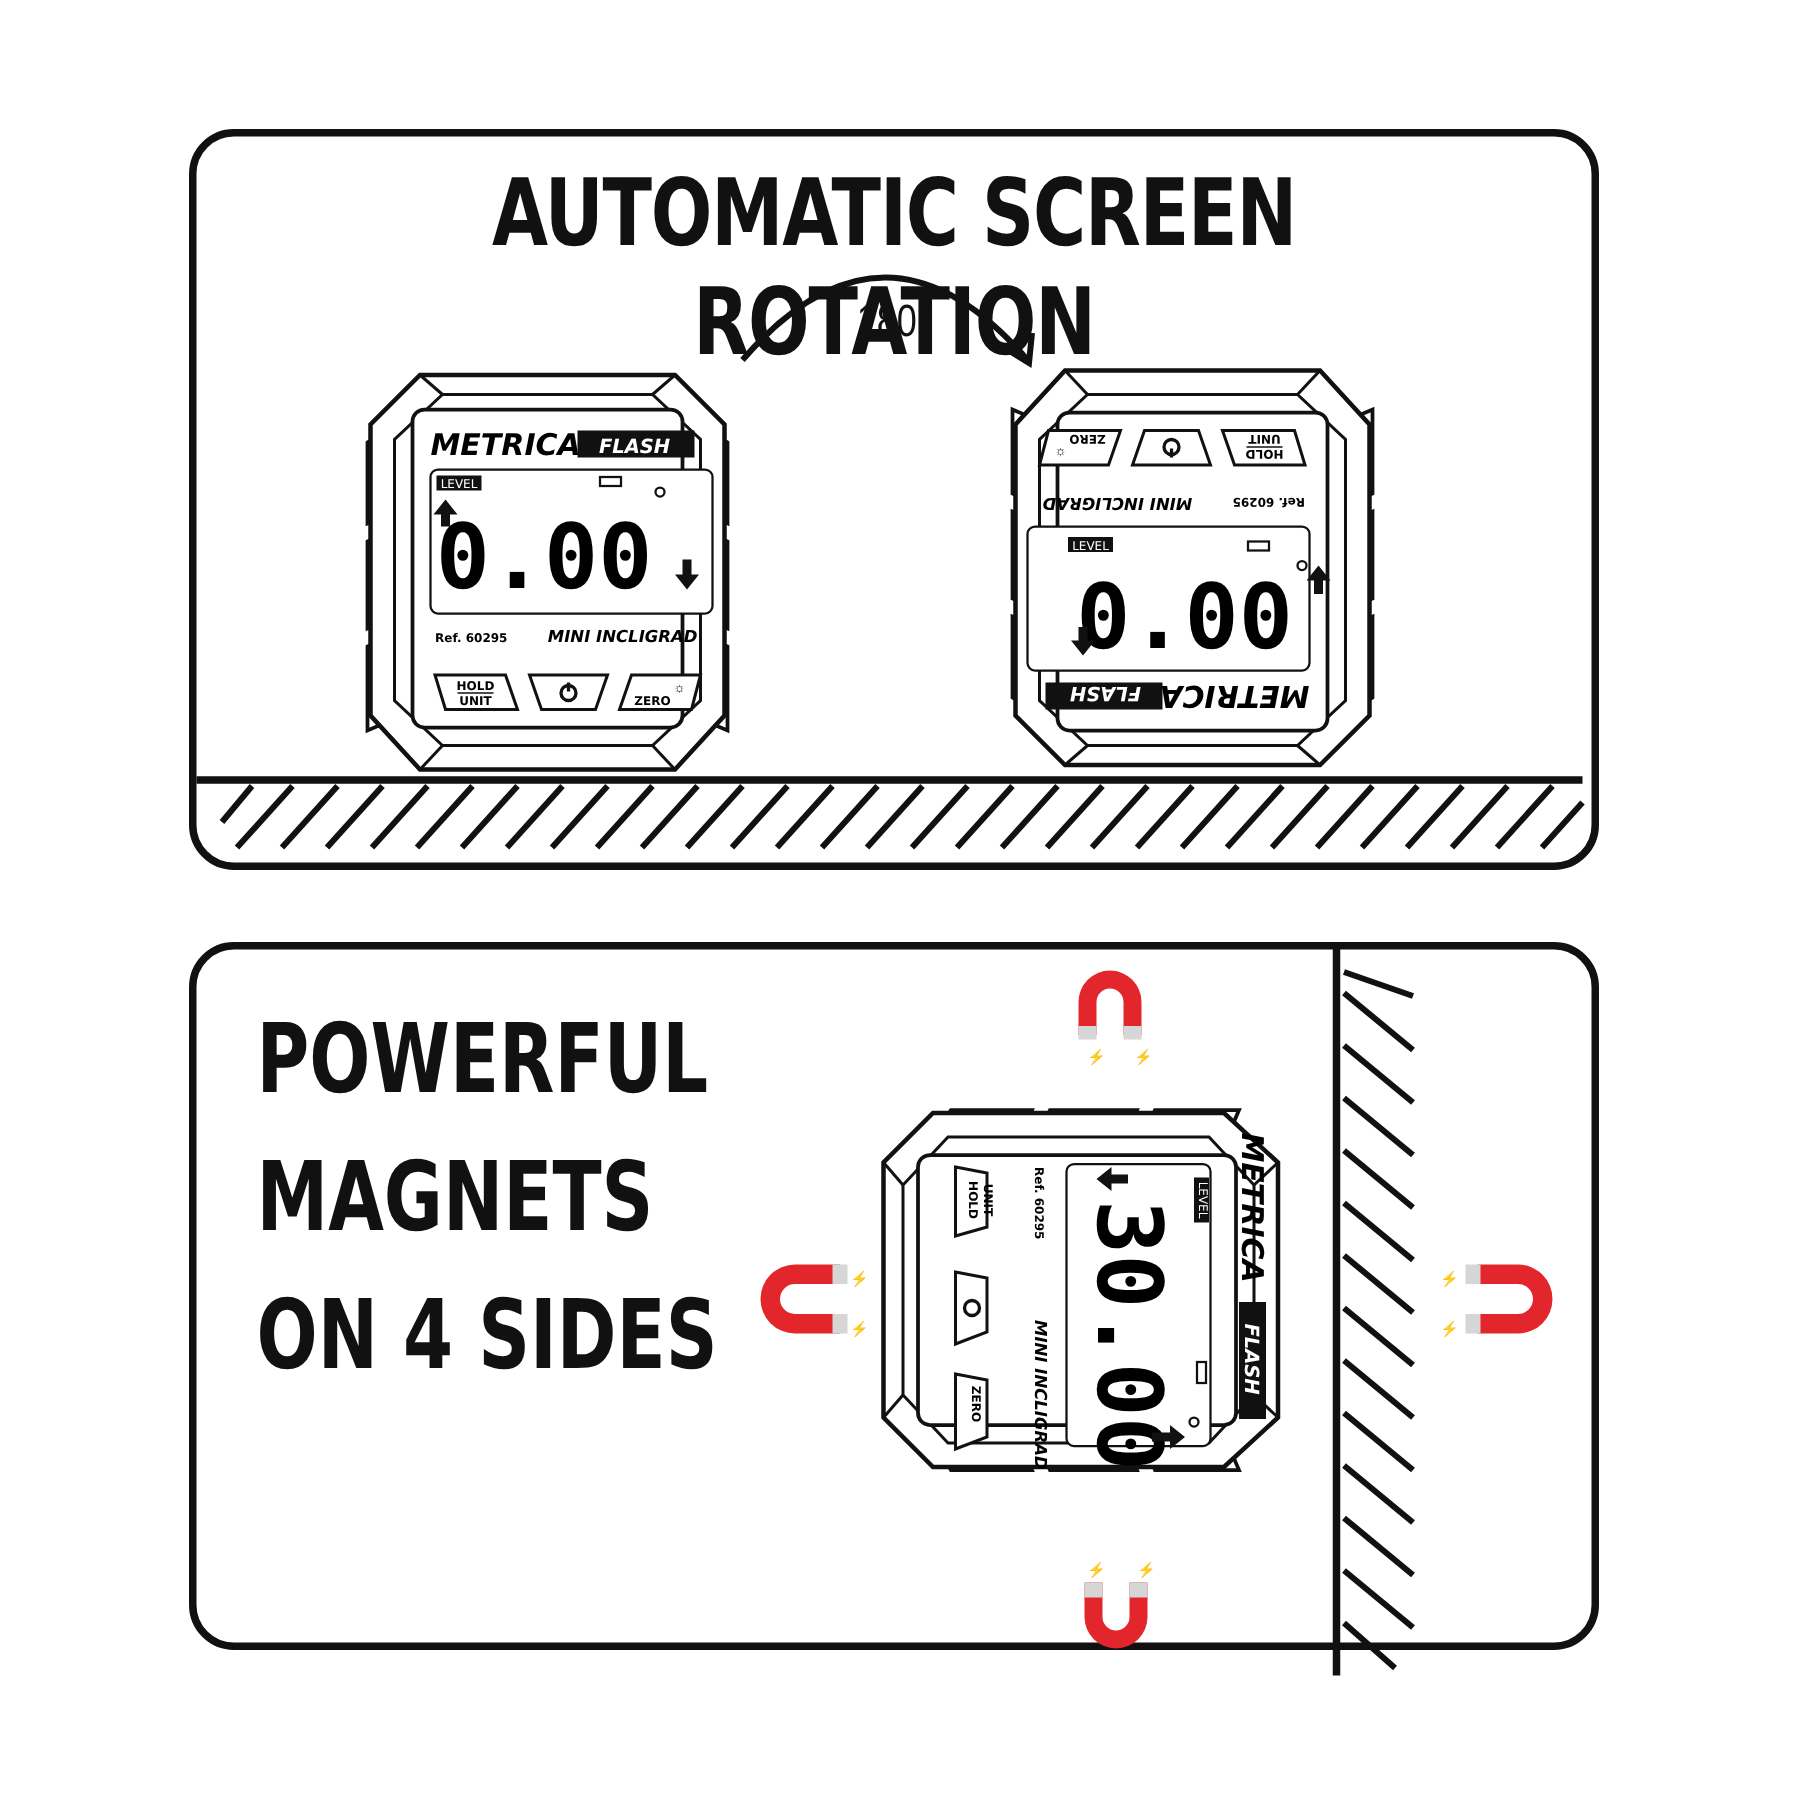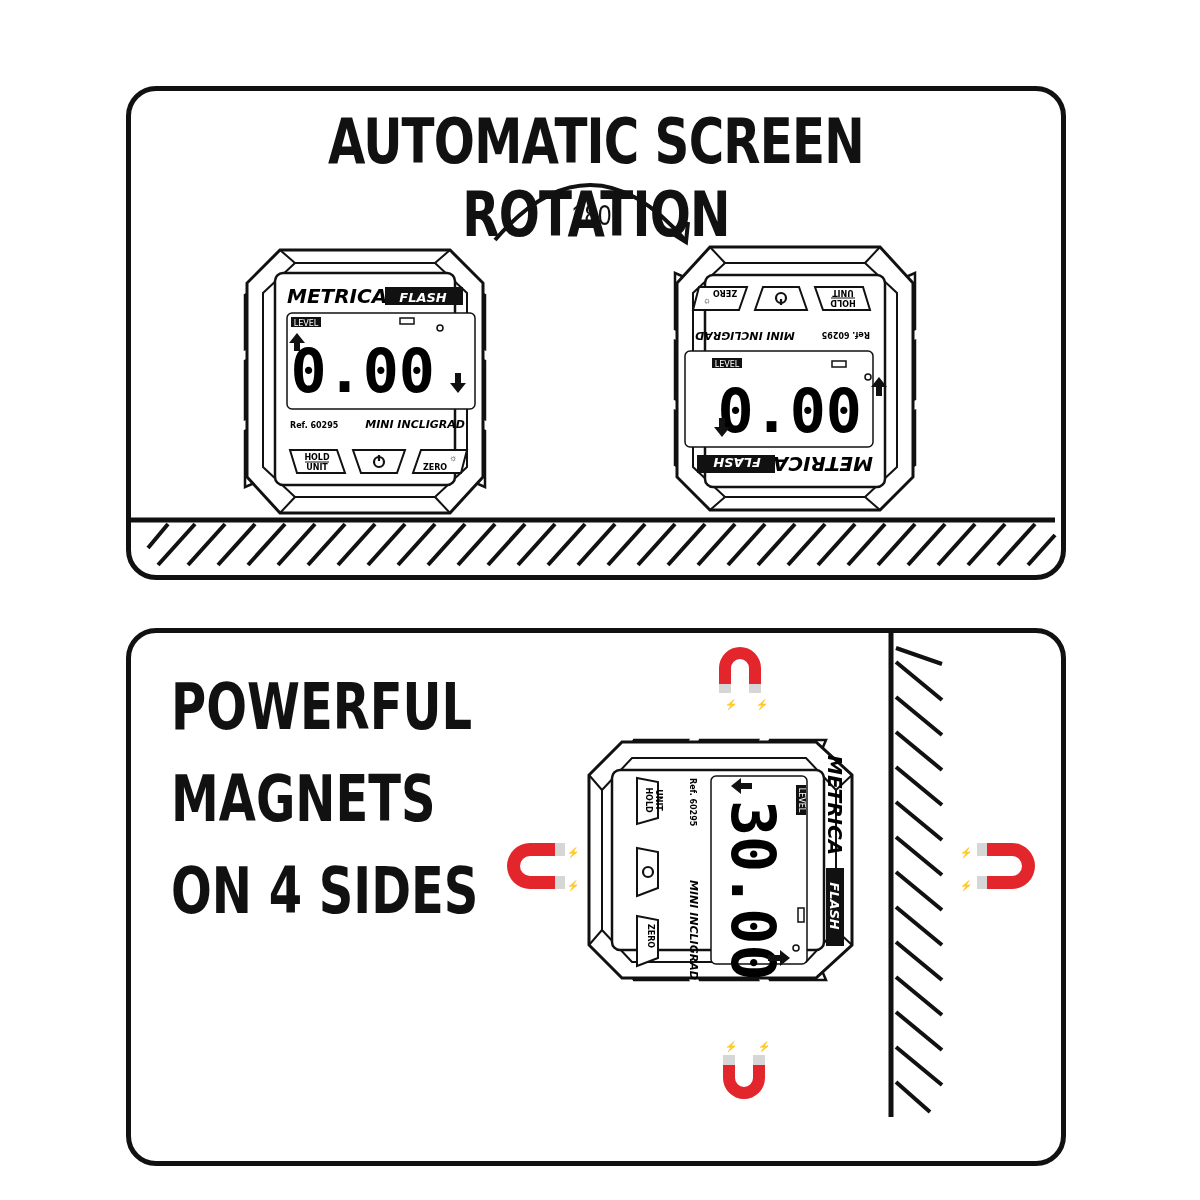--- a/index.html
+++ b/index.html
@@ -1,19 +1,19 @@
 <!DOCTYPE html>
 <html><head>
 <meta charset="utf-8">
 <style>
   html,body{margin:0;padding:0;background:#fff;}
   body{width:1200px;height:1200px;position:relative;overflow:hidden;font-family:"Liberation Sans",sans-serif;color:#111;}
   .panel{position:absolute;border:5px solid #111;border-radius:30px;box-sizing:border-box;background:#fff;overflow:hidden;}
   #p1{left:126px;top:86px;width:940px;height:494px;}
-  #p2{left:126px;top:628px;width:940px;height:538px;}
+  #p2{left:126px;top:628px;width:940px;height:472px;}
   .title1{position:absolute;left:0;width:930px;top:14px;text-align:center;font-family:"DejaVu Sans",sans-serif;font-weight:bold;font-size:62px;letter-spacing:-1px;transform:scaleX(0.78);transform-origin:center;}
   .title2{position:absolute;left:40px;top:28px;font-family:"DejaVu Sans",sans-serif;font-weight:bold;font-size:64px;line-height:92px;transform:scaleX(0.75);transform-origin:left top;}
   .title2 div{white-space:nowrap;}
   svg{position:absolute;left:0;top:0;overflow:visible;}
   .angle{position:absolute;left:565px;top:198px;font-size:30px;transform:scaleX(0.8);}
 </style>
 </head>
 <body>
 
 <div class="panel" id="p1">

